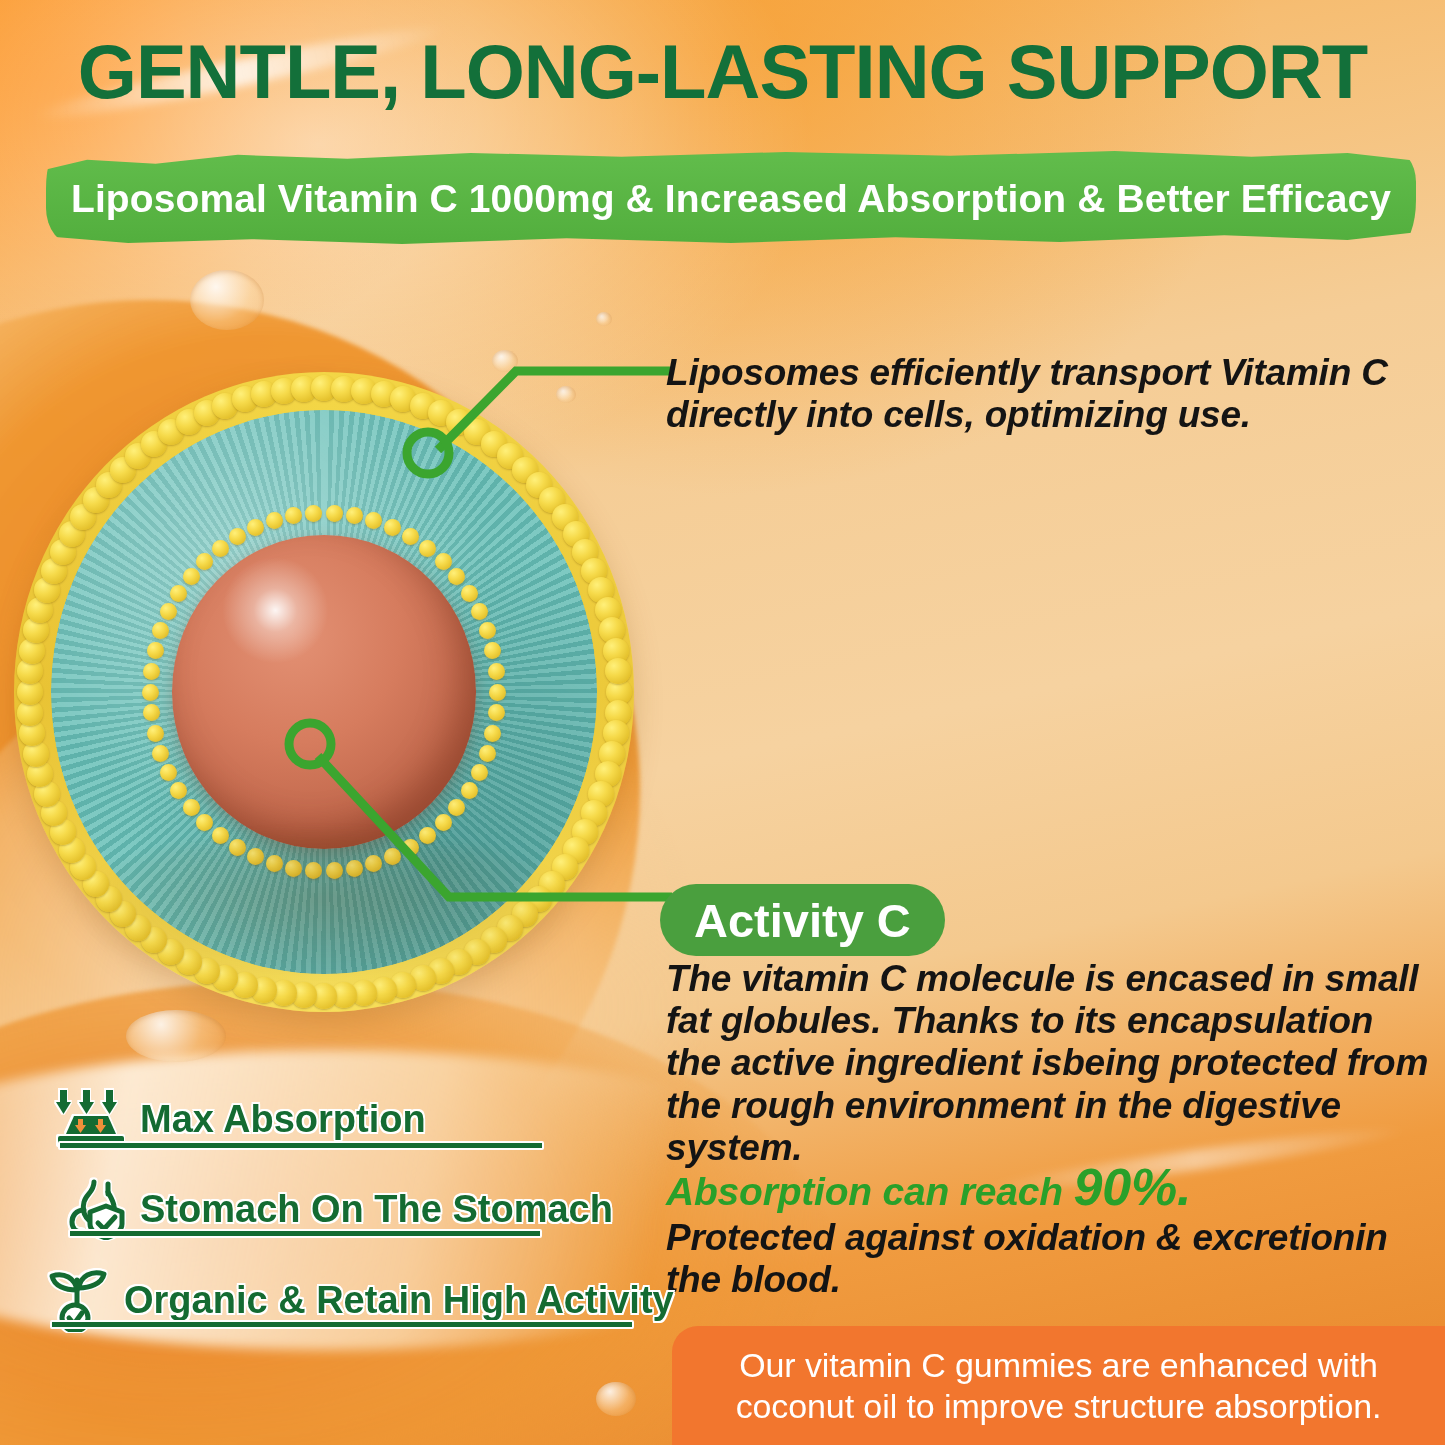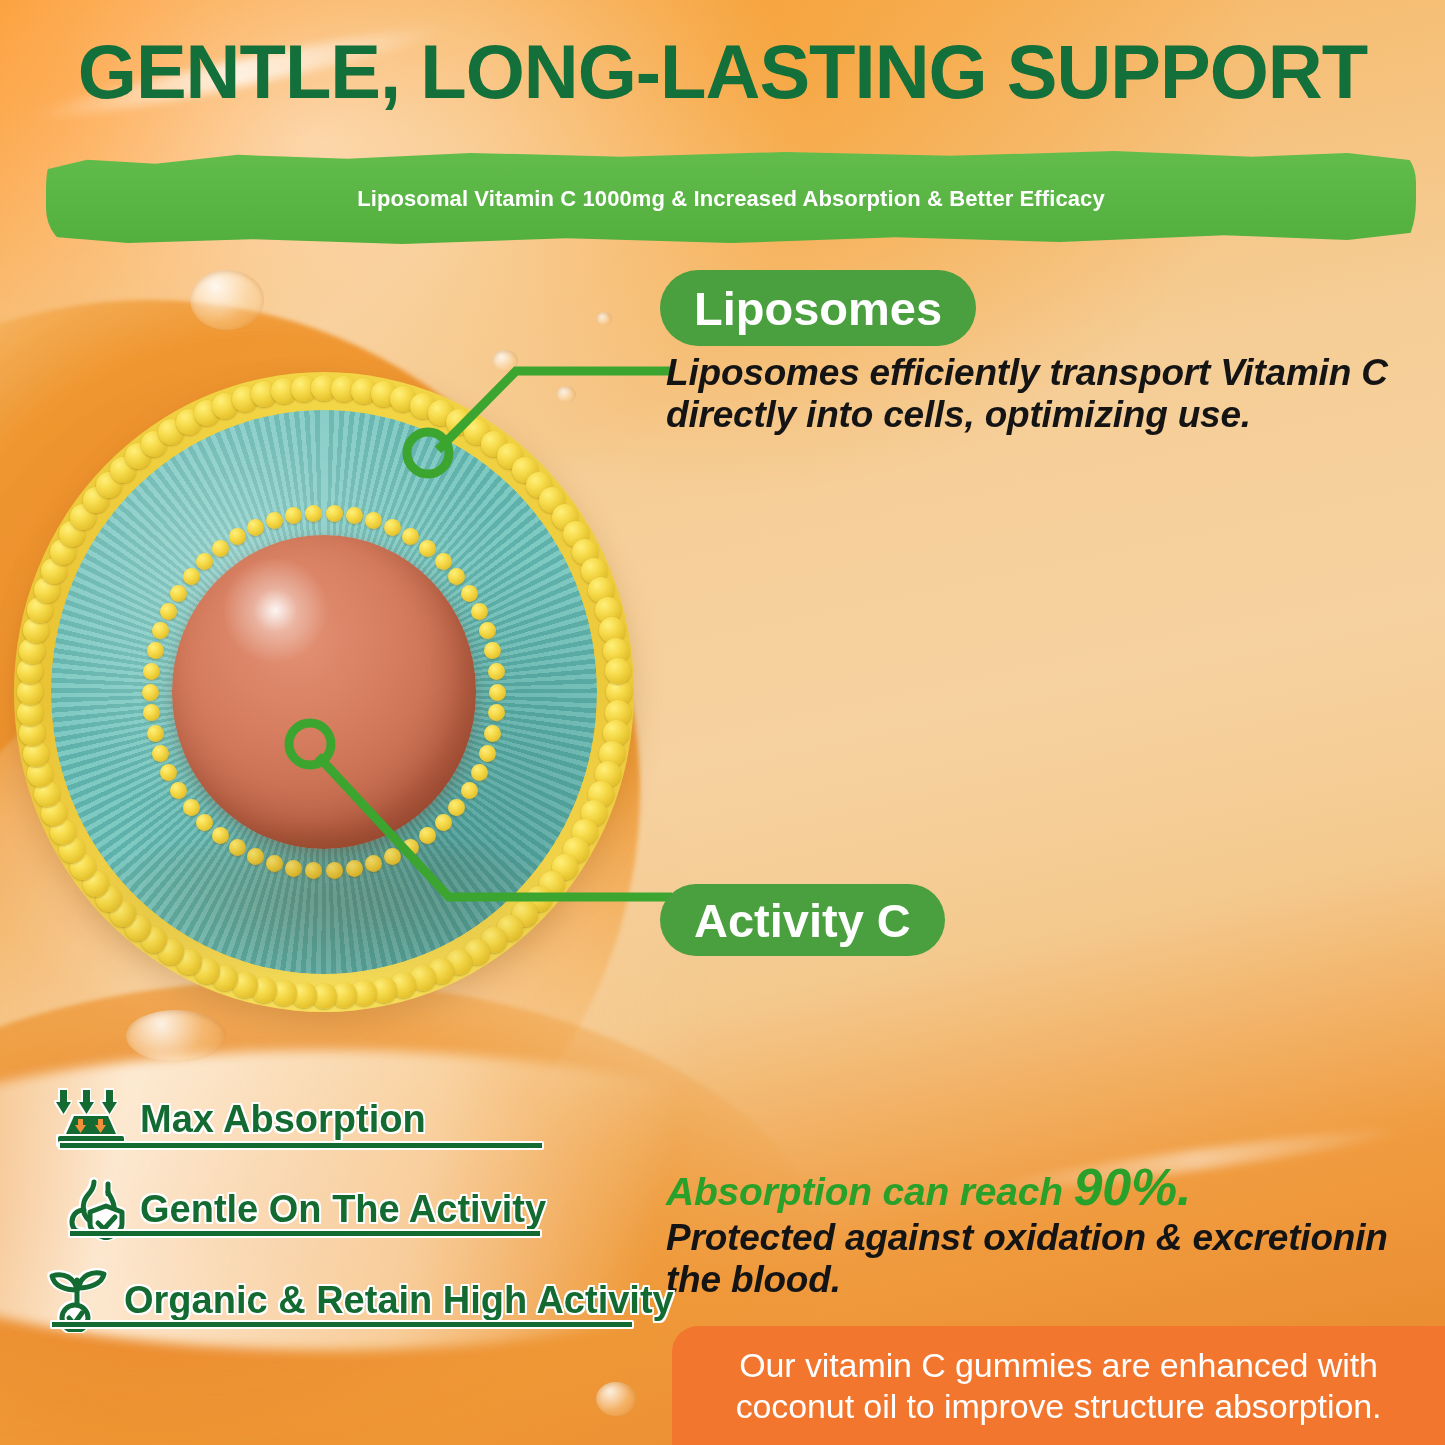--- a/index.html
+++ b/index.html
@@ -79,21 +79,21 @@
     clip-path: polygon(
       0% 22%, 3% 12%, 8% 16%, 14% 7%, 22% 11%, 31% 5%, 42% 9%, 54% 4%,
       66% 8%, 78% 3%, 88% 9%, 95% 5%, 100% 13%,
       100% 86%, 95% 94%, 86% 89%, 74% 96%, 62% 91%, 50% 97%, 38% 92%,
       26% 98%, 15% 93%, 6% 97%, 0% 90%
     );
   }
   .brush-sub {
     position: absolute; left: 46px; top: 160px; width: 1370px; height: 78px;
     display: flex; align-items: center; justify-content: center;
-    color: #ffffff; font-size: 22px; font-weight: bold;
+    color: #ffffff; font-size: 39px; font-weight: bold;
     letter-spacing: .1px; white-space: nowrap;
   }
 
   
   .liposome {
     position: absolute; left: 14px; top: 372px;
     width: 620px; height: 640px;
   }
   .lipo-ring-outer {
     position: absolute; inset: 0;
@@ -424,26 +424,26 @@
     <div class="lipo-shadow-bottom"></div>
   </div>
 
   <svg class="callout-svg">
     <polyline points="438,450 516,371 672,371" fill="none" stroke="#3ba52f" stroke-width="9"></polyline>
     <circle cx="428" cy="453" r="21" fill="none" stroke="#3ba52f" stroke-width="9"></circle>
     <polyline points="318,756 449,897 672,897" fill="none" stroke="#3ba52f" stroke-width="9"></polyline>
     <circle cx="310" cy="744" r="21" fill="none" stroke="#3ba52f" stroke-width="9"></circle>
   </svg>
 
-  <div class="pill" id="pill-liposomes">Liposomes</div>
   <div class="body-text" id="txt-liposomes">Liposomes efficiently transport Vitamin C directly into cells, optimizing use.</div>
 
 
 
   <div class="pill" id="pill-vitaminc">Activity C</div>
+  <div class="body-text" id="txt-vitaminc">The vitamin C molecule is encased in small fat globules. Thanks to its encapsulation the active ingredient isbeing protected from the rough environment in the digestive system.</div>
 
   <div class="body-text" id="txt-absorb">
     <div class="absorb-line1"><span>Absorption can reach </span><span class="absorb-big">90%.</span></div>
     <div>Protected against oxidation &amp; excretionin the blood.</div>
   </div>
 
   <div class="feature" id="feat-1">
     <span class="f-icon">
       <svg width="78" height="58" viewBox="0 0 78 58">
         <g fill="#146b32">
@@ -473,21 +473,21 @@
       <svg width="68" height="62" viewBox="0 0 68 62">
         <g fill="none" stroke="#146b32" stroke-width="5" stroke-linecap="round" stroke-linejoin="round">
           <path d="M32 4 C32 14 24 16 22 24 C19 36 26 46 38 46 C48 46 54 38 52 28 C51 22 48 18 46 14"></path>
           <path d="M22 32 C14 32 10 38 10 44 C10 50 14 54 20 54"></path>
           <path d="M46 6 L46 16"></path>
         </g>
         <path d="M44 28 L60 34 L60 46 C60 53 52 58 44 60 C36 58 28 53 28 46 L28 34 Z" fill="#ffffff" stroke="#146b32" stroke-width="5" stroke-linejoin="round"></path>
         <path d="M36 45 L42 51 L53 39" fill="none" stroke="#146b32" stroke-width="5" stroke-linecap="round" stroke-linejoin="round"></path>
       </svg>
     </span>
-    <span class="f-label">Gentle On The Activity</span>
+    <span class="f-label">Stomach On The Stomach</span>
   </div>
   <div class="f-rule" id="rule-2"></div>
 
   <div class="feature" id="feat-3">
     <span class="f-icon">
       <svg width="70" height="64" viewBox="0 0 70 64">
         <g fill="none" stroke="#146b32" stroke-width="5" stroke-linecap="round" stroke-linejoin="round">
           <path d="M33 36 C33 24 33 18 33 12"></path>
           <path d="M33 22 C21 22 10 18 8 8 C20 4 31 10 33 22 Z"></path>
           <path d="M35 20 C45 20 58 16 60 6 C48 2 36 8 35 20 Z"></path>

